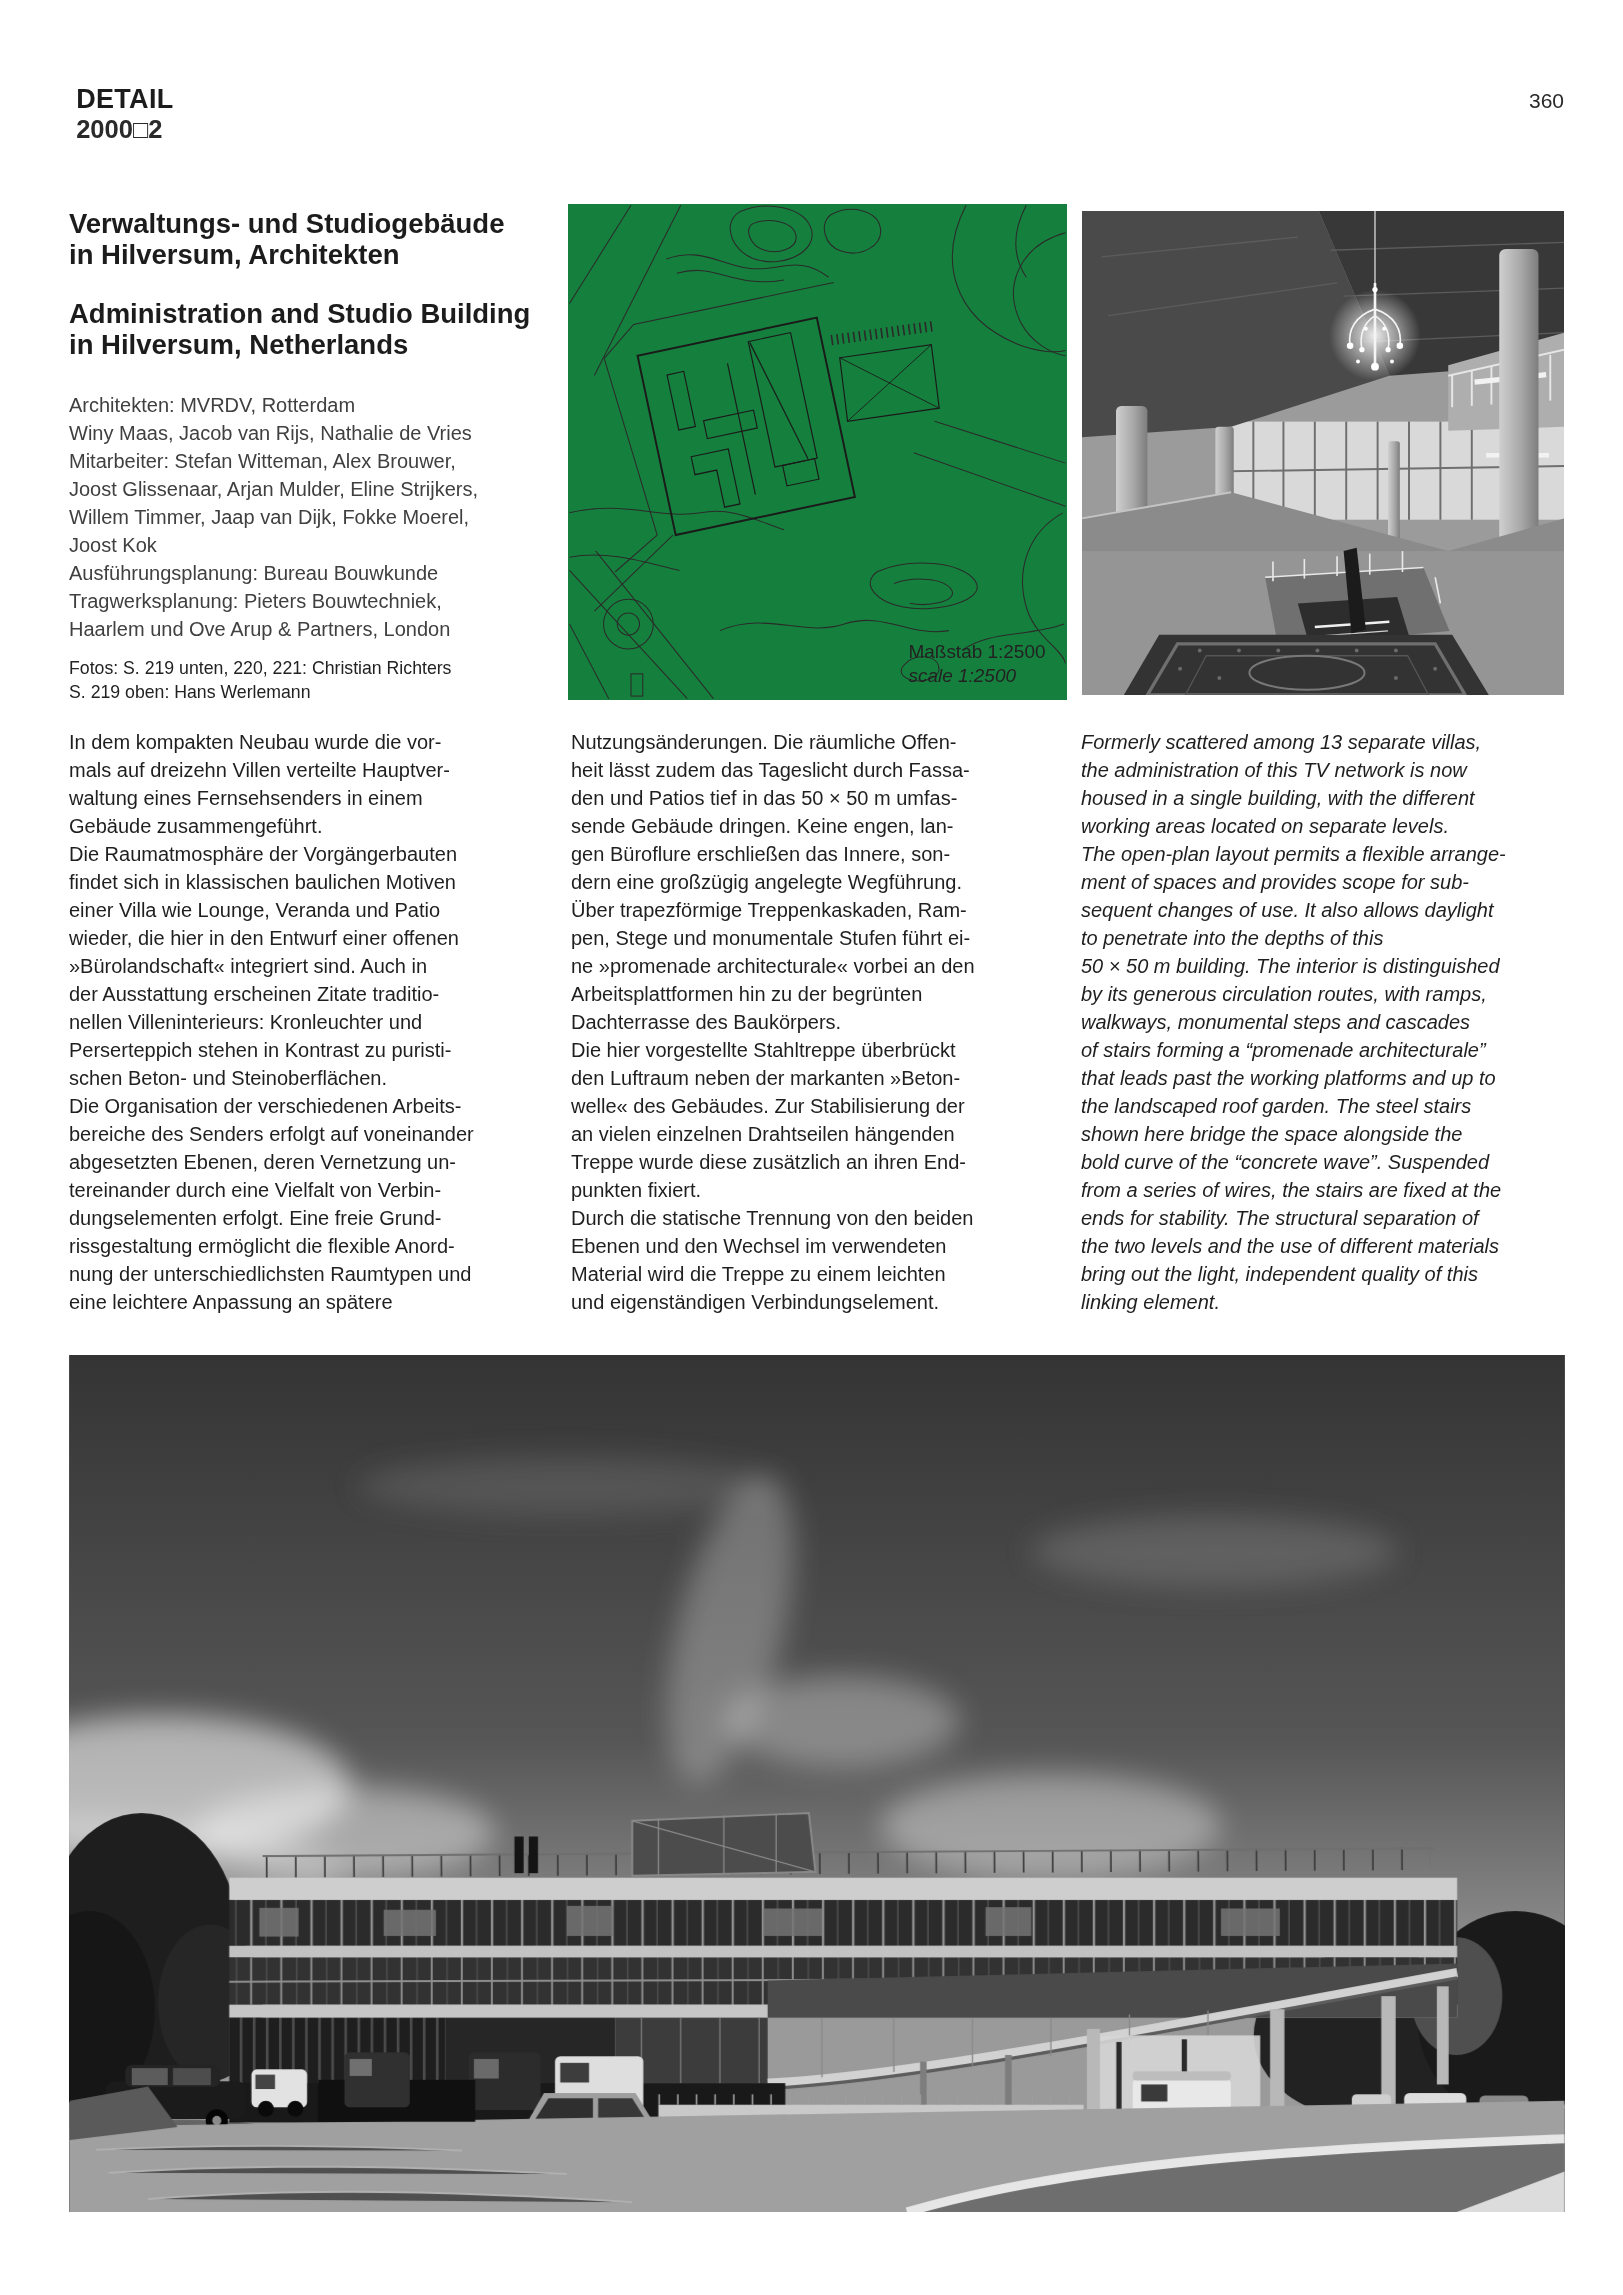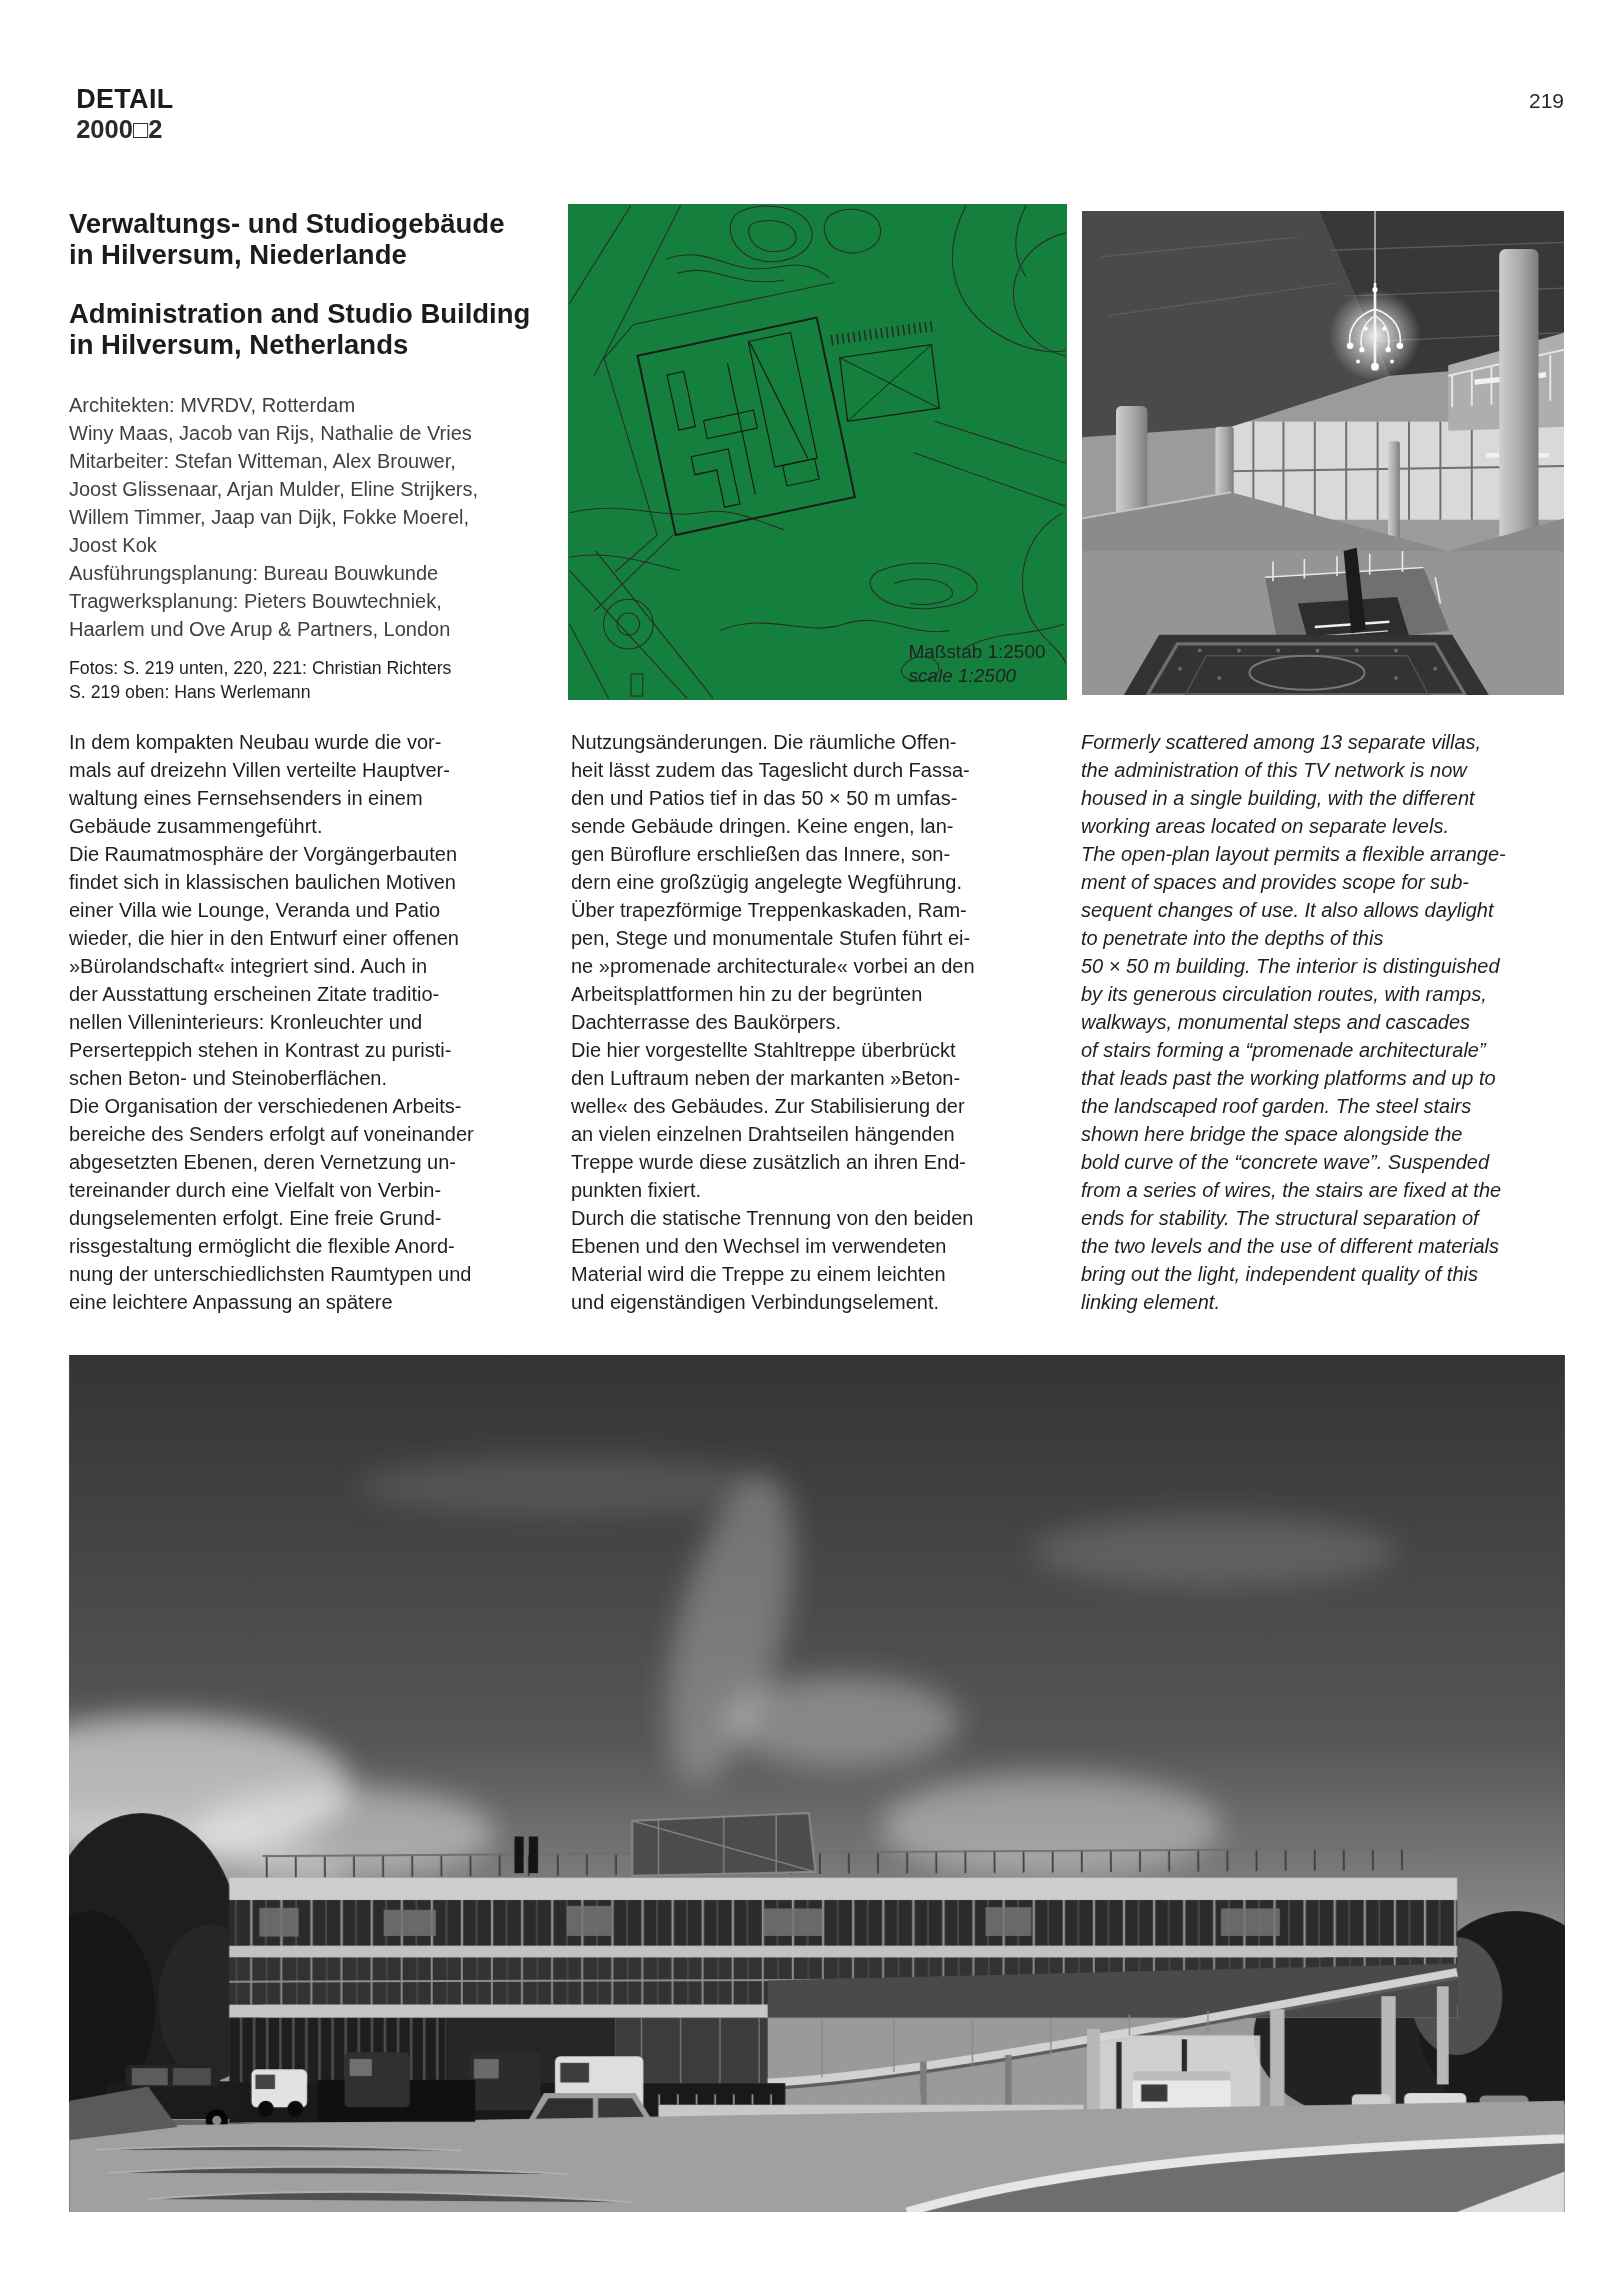--- a/index.html
+++ b/index.html
@@ -33,24 +33,24 @@
 </style>
 </head>
 <body>
 
 <div class="page">
 
   <div class="abs masthead">
     <span class="logo">DETAIL</span>
     <span class="issue">2000□2</span>
   </div>
-  <div class="abs pagenum">219</div>
+  <div class="abs pagenum">360</div>
 
   <div class="abs title de">Verwaltungs- und Studiogebäude
-in Hilversum, Niederlande</div>
+in Hilversum, Architekten</div>
   <div class="abs title en">Administration and Studio Building
 in Hilversum, Netherlands</div>
   <div class="abs credits">Architekten: MVRDV, Rotterdam
 Winy Maas, Jacob van Rijs, Nathalie de Vries
 Mitarbeiter: Stefan Witteman, Alex Brouwer,
 Joost Glissenaar, Arjan Mulder, Eline Strijkers,
 Willem Timmer, Jaap van Dijk, Fokke Moerel,
 Joost Kok
 Ausführungsplanung: Bureau Bouwkunde
 Tragwerksplanung: Pieters Bouwtechniek,

